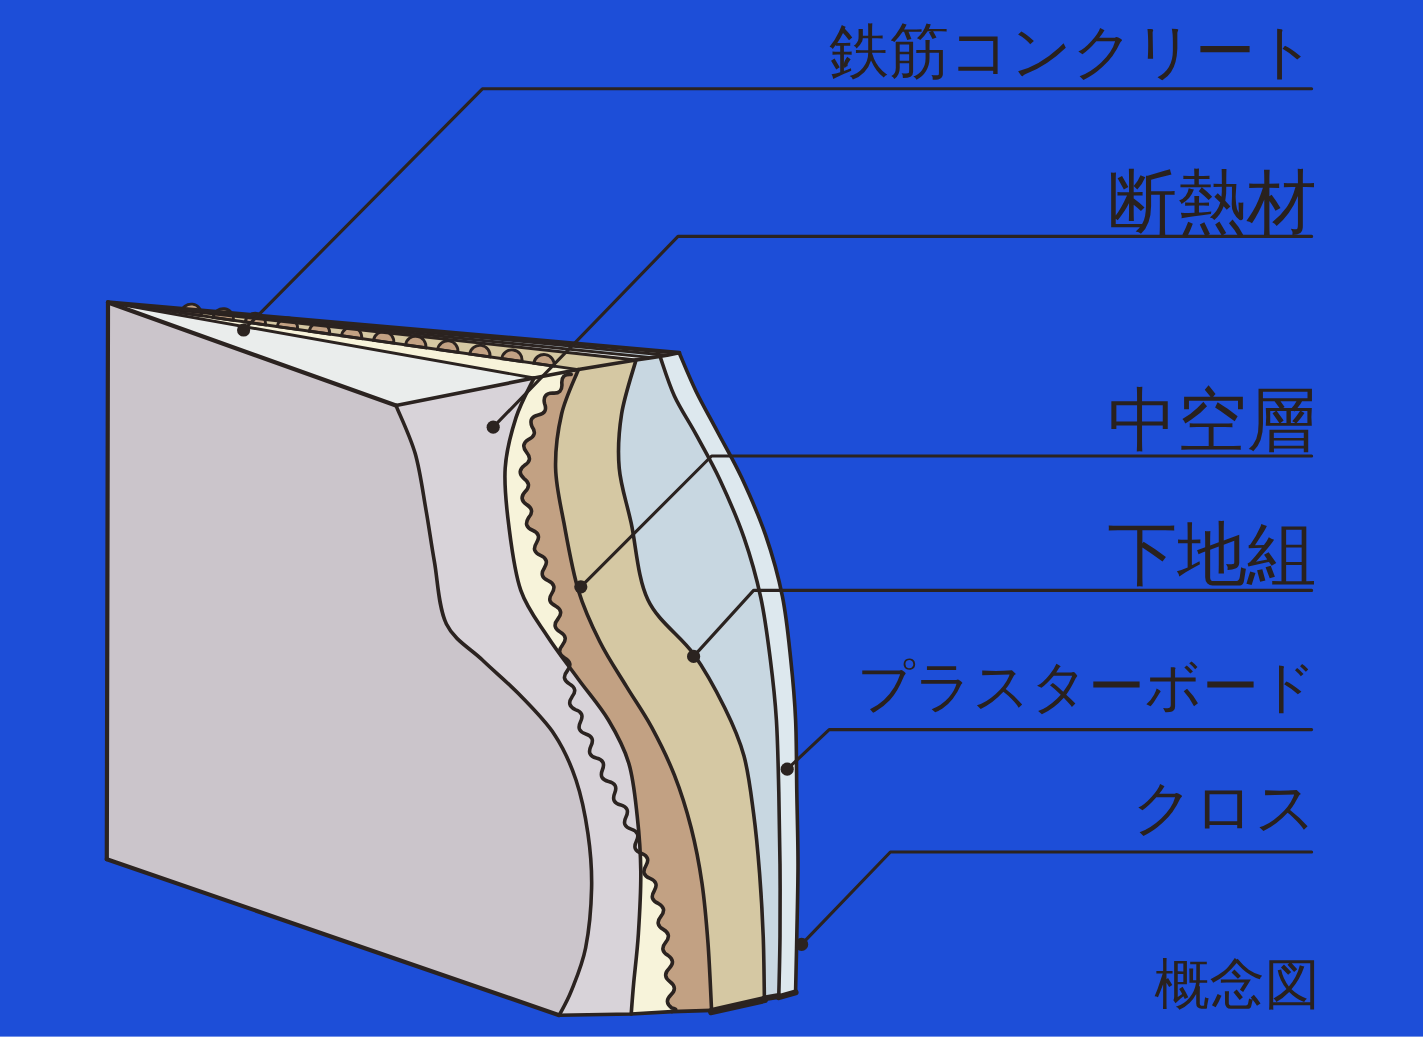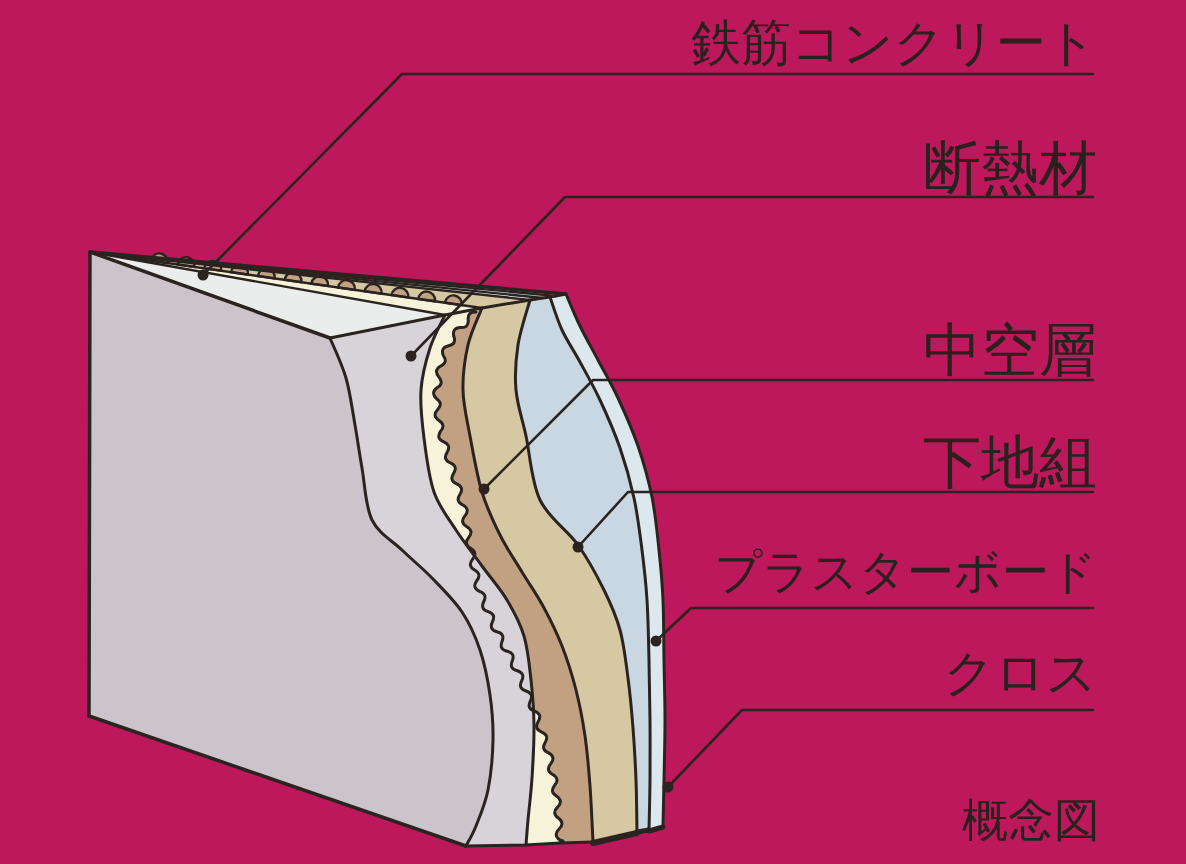--- a/index.html
+++ b/index.html
@@ -1,16 +1,16 @@
 <!DOCTYPE html>
 <html><head>
 <meta charset="utf-8">
 <style>
   html,body{margin:0;padding:0;background:#ffffff;}
-  .stage{position:relative;width:1186px;height:864px;background:#be185d;overflow:hidden;
+  .stage{position:relative;width:1186px;height:864px;background:#1d4ed8;overflow:hidden;
          font-family:"DejaVu Serif","Liberation Serif",serif;}
   svg{position:absolute;left:0;top:0;}
   text{fill:#29211e;}
   .lbl{font-weight:500;}
 </style>
 </head>
 <body>
 
 <div class="stage">
   <svg id="art" width="1186" height="864" viewBox="0 0 1186 864">

